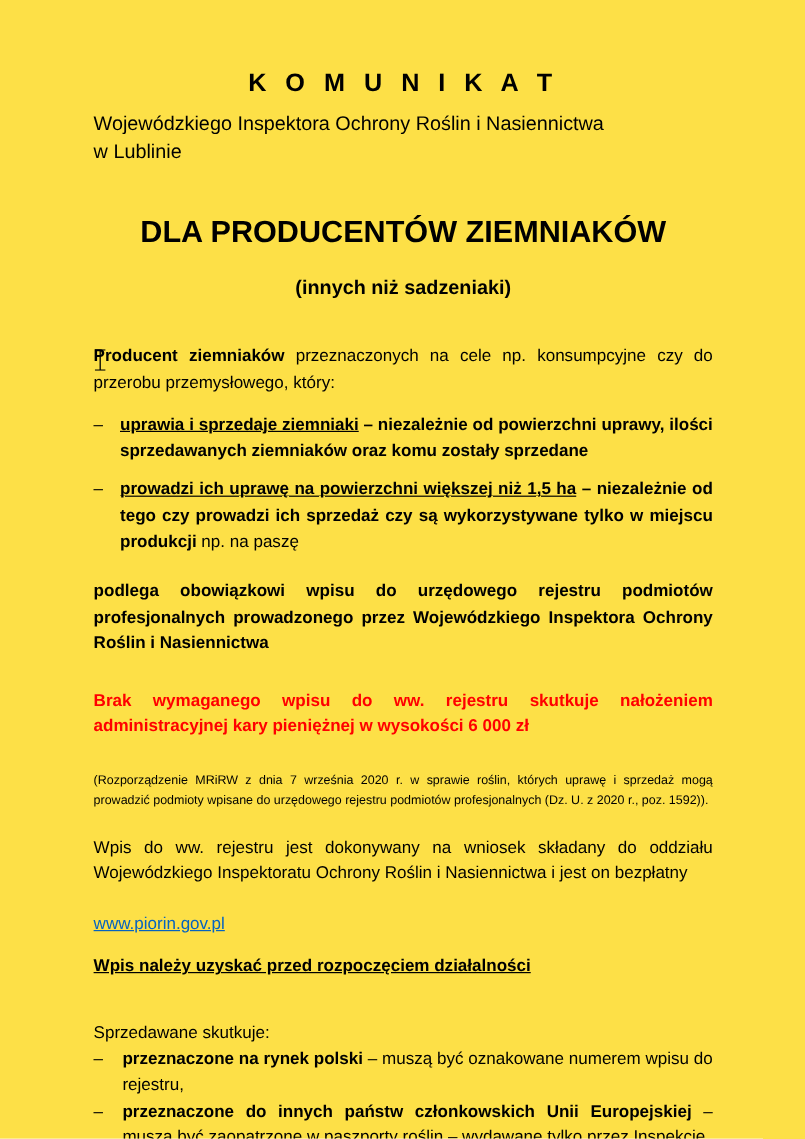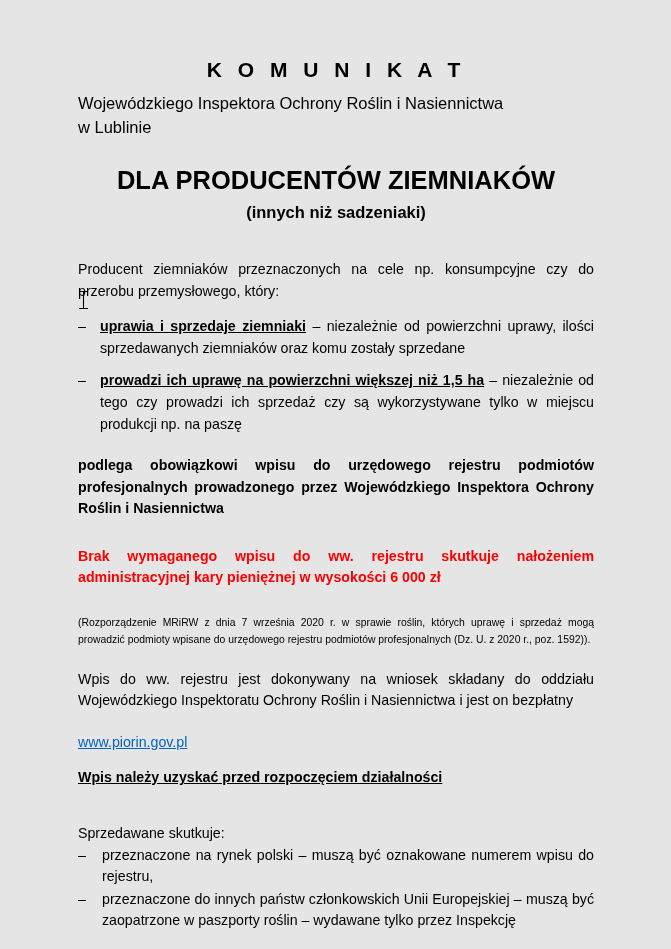--- a/index.html
+++ b/index.html
@@ -9,21 +9,21 @@
     background: #ffffff;
   }
   body {
     font-family: "Liberation Sans", sans-serif;
     color: #000000;
   }
   #page {
     position: relative;
     width: 671px;
     height: 949px;
-    background: #e5e5e5;
+    background: #fde047;
     overflow: hidden;
     box-sizing: border-box;
   }
   #content {
     position: absolute;
     left: 78px;
     top: 0;
     width: 516px;
   }
 
@@ -43,42 +43,42 @@
     font-weight: normal;
     font-size: 16.5px;
     margin: 0;
     padding-top: 9px;
     line-height: 1.42;
   }
   .h-main {
     text-align: center;
     font-weight: bold;
     font-size: 25.5px;
-    margin: 0;
+    margin: 14px;
     padding-top: 26px;
     line-height: 1.2;
   }
   .h-sub {
     text-align: center;
     font-weight: bold;
     font-size: 16.5px;
     margin: 0;
     padding-top: 6px;
     line-height: 1.3;
   }
 
   
   .para {
     text-align: justify;
     font-size: 14.2px;
     line-height: 1.52;
     margin: 0;
   }
   .para.bold { font-weight: bold; }
-  .b  { font-weight: normal; }
+  .b  { font-weight: bold; }
   .u  { text-decoration: underline; }
   .bu { font-weight: bold; text-decoration: underline; }
 
   .gap-intro  { height: 36px; }
   .gap-md     { height: 14px; }
   .gap-lg     { height: 20px; }
   .gap-xl     { height: 26px; }
   .gap-xxl    { height: 34px; }
 
   

